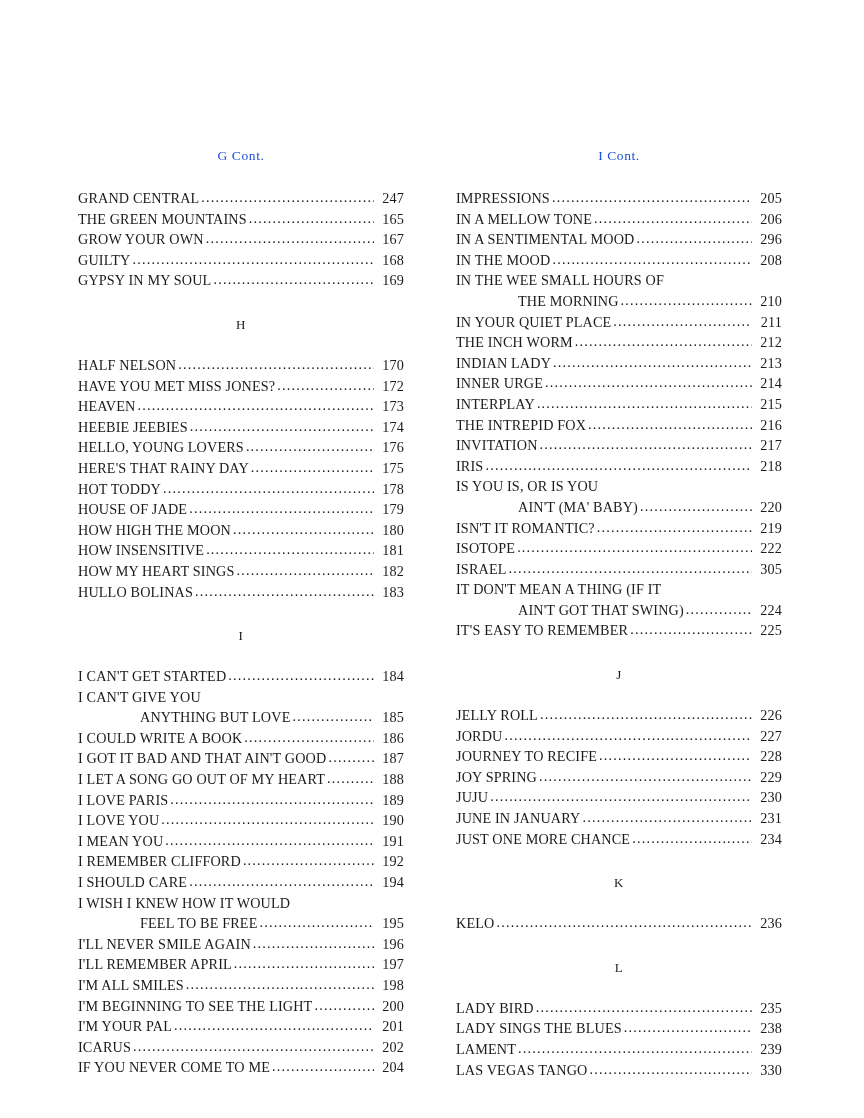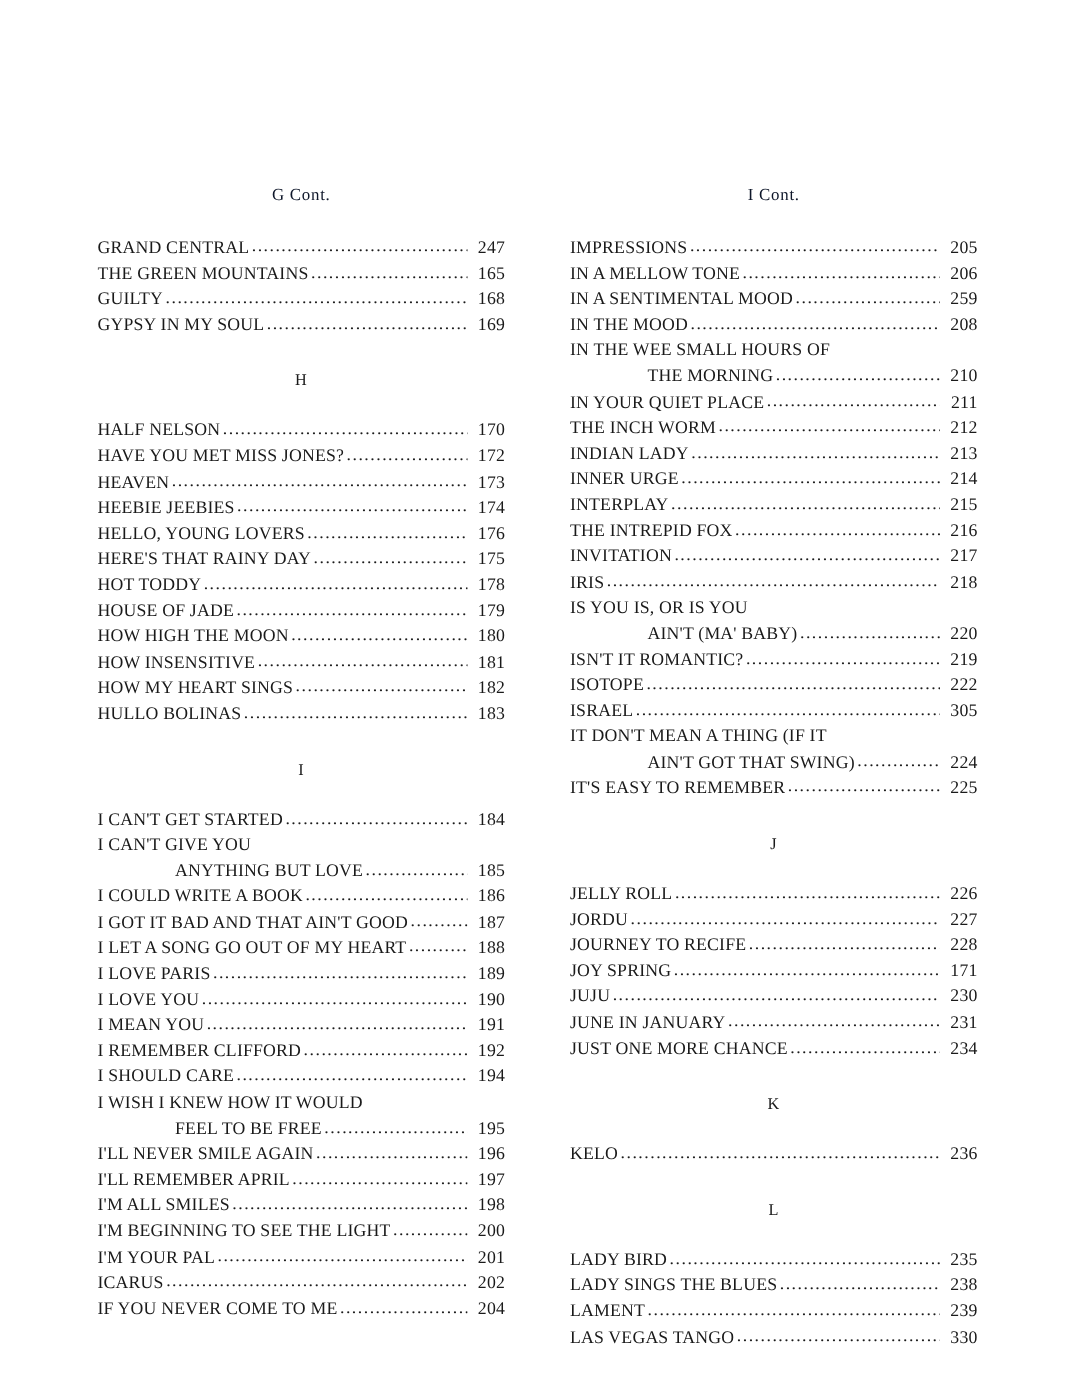--- a/index.html
+++ b/index.html
@@ -37,21 +37,21 @@
     flex: 0 0 326px;
   }
   .col-right {
     margin-left: 52px;
   }
   .col-head {
     text-align: center;
     font-size: 13.5px;
     letter-spacing: 0.6px;
     margin-bottom: 24px;
-    color: #0f172a;
+    color: #1d4ed8;
   }
   .section-letter {
     text-align: center;
     font-size: 13px;
     letter-spacing: 0.5px;
     margin: 26px 0 22px 0;
     color: #1a1a1a;
   }
   ul.entries {
     list-style: none;
@@ -142,20 +142,25 @@
               <span class="title">GRAND CENTRAL</span>
               <span class="leader"></span>
               <span class="page-num">247</span>
             </li>
             <li class="entry">
               <span class="title">THE GREEN MOUNTAINS</span>
               <span class="leader"></span>
               <span class="page-num">165</span>
             </li>
             <li class="entry">
+              <span class="title">GROW YOUR OWN</span>
+              <span class="leader"></span>
+              <span class="page-num">167</span>
+            </li>
+            <li class="entry">
               <span class="title">GUILTY</span>
               <span class="leader"></span>
               <span class="page-num">168</span>
             </li>
             <li class="entry">
               <span class="title">GYPSY IN MY SOUL</span>
               <span class="leader"></span>
               <span class="page-num">169</span>
             </li>
           </ul>
@@ -330,21 +335,21 @@
               <span class="page-num">205</span>
             </li>
             <li class="entry">
               <span class="title">IN A MELLOW TONE</span>
               <span class="leader"></span>
               <span class="page-num">206</span>
             </li>
             <li class="entry">
               <span class="title">IN A SENTIMENTAL MOOD</span>
               <span class="leader"></span>
-              <span class="page-num">259</span>
+              <span class="page-num">296</span>
             </li>
             <li class="entry">
               <span class="title">IN THE MOOD</span>
               <span class="leader"></span>
               <span class="page-num">208</span>
             </li>
             <li class="plain"><span>IN THE WEE SMALL HOURS OF</span></li>
             <li class="cont-line">
               <span class="title">THE MORNING</span>
               <span class="leader"></span>
@@ -436,21 +441,21 @@
               <span class="page-num">227</span>
             </li>
             <li class="entry">
               <span class="title">JOURNEY TO RECIFE</span>
               <span class="leader"></span>
               <span class="page-num">228</span>
             </li>
             <li class="entry">
               <span class="title">JOY SPRING</span>
               <span class="leader"></span>
-              <span class="page-num">171</span>
+              <span class="page-num">229</span>
             </li>
             <li class="entry">
               <span class="title">JUJU</span>
               <span class="leader"></span>
               <span class="page-num">230</span>
             </li>
             <li class="entry">
               <span class="title">JUNE IN JANUARY</span>
               <span class="leader"></span>
               <span class="page-num">231</span>

